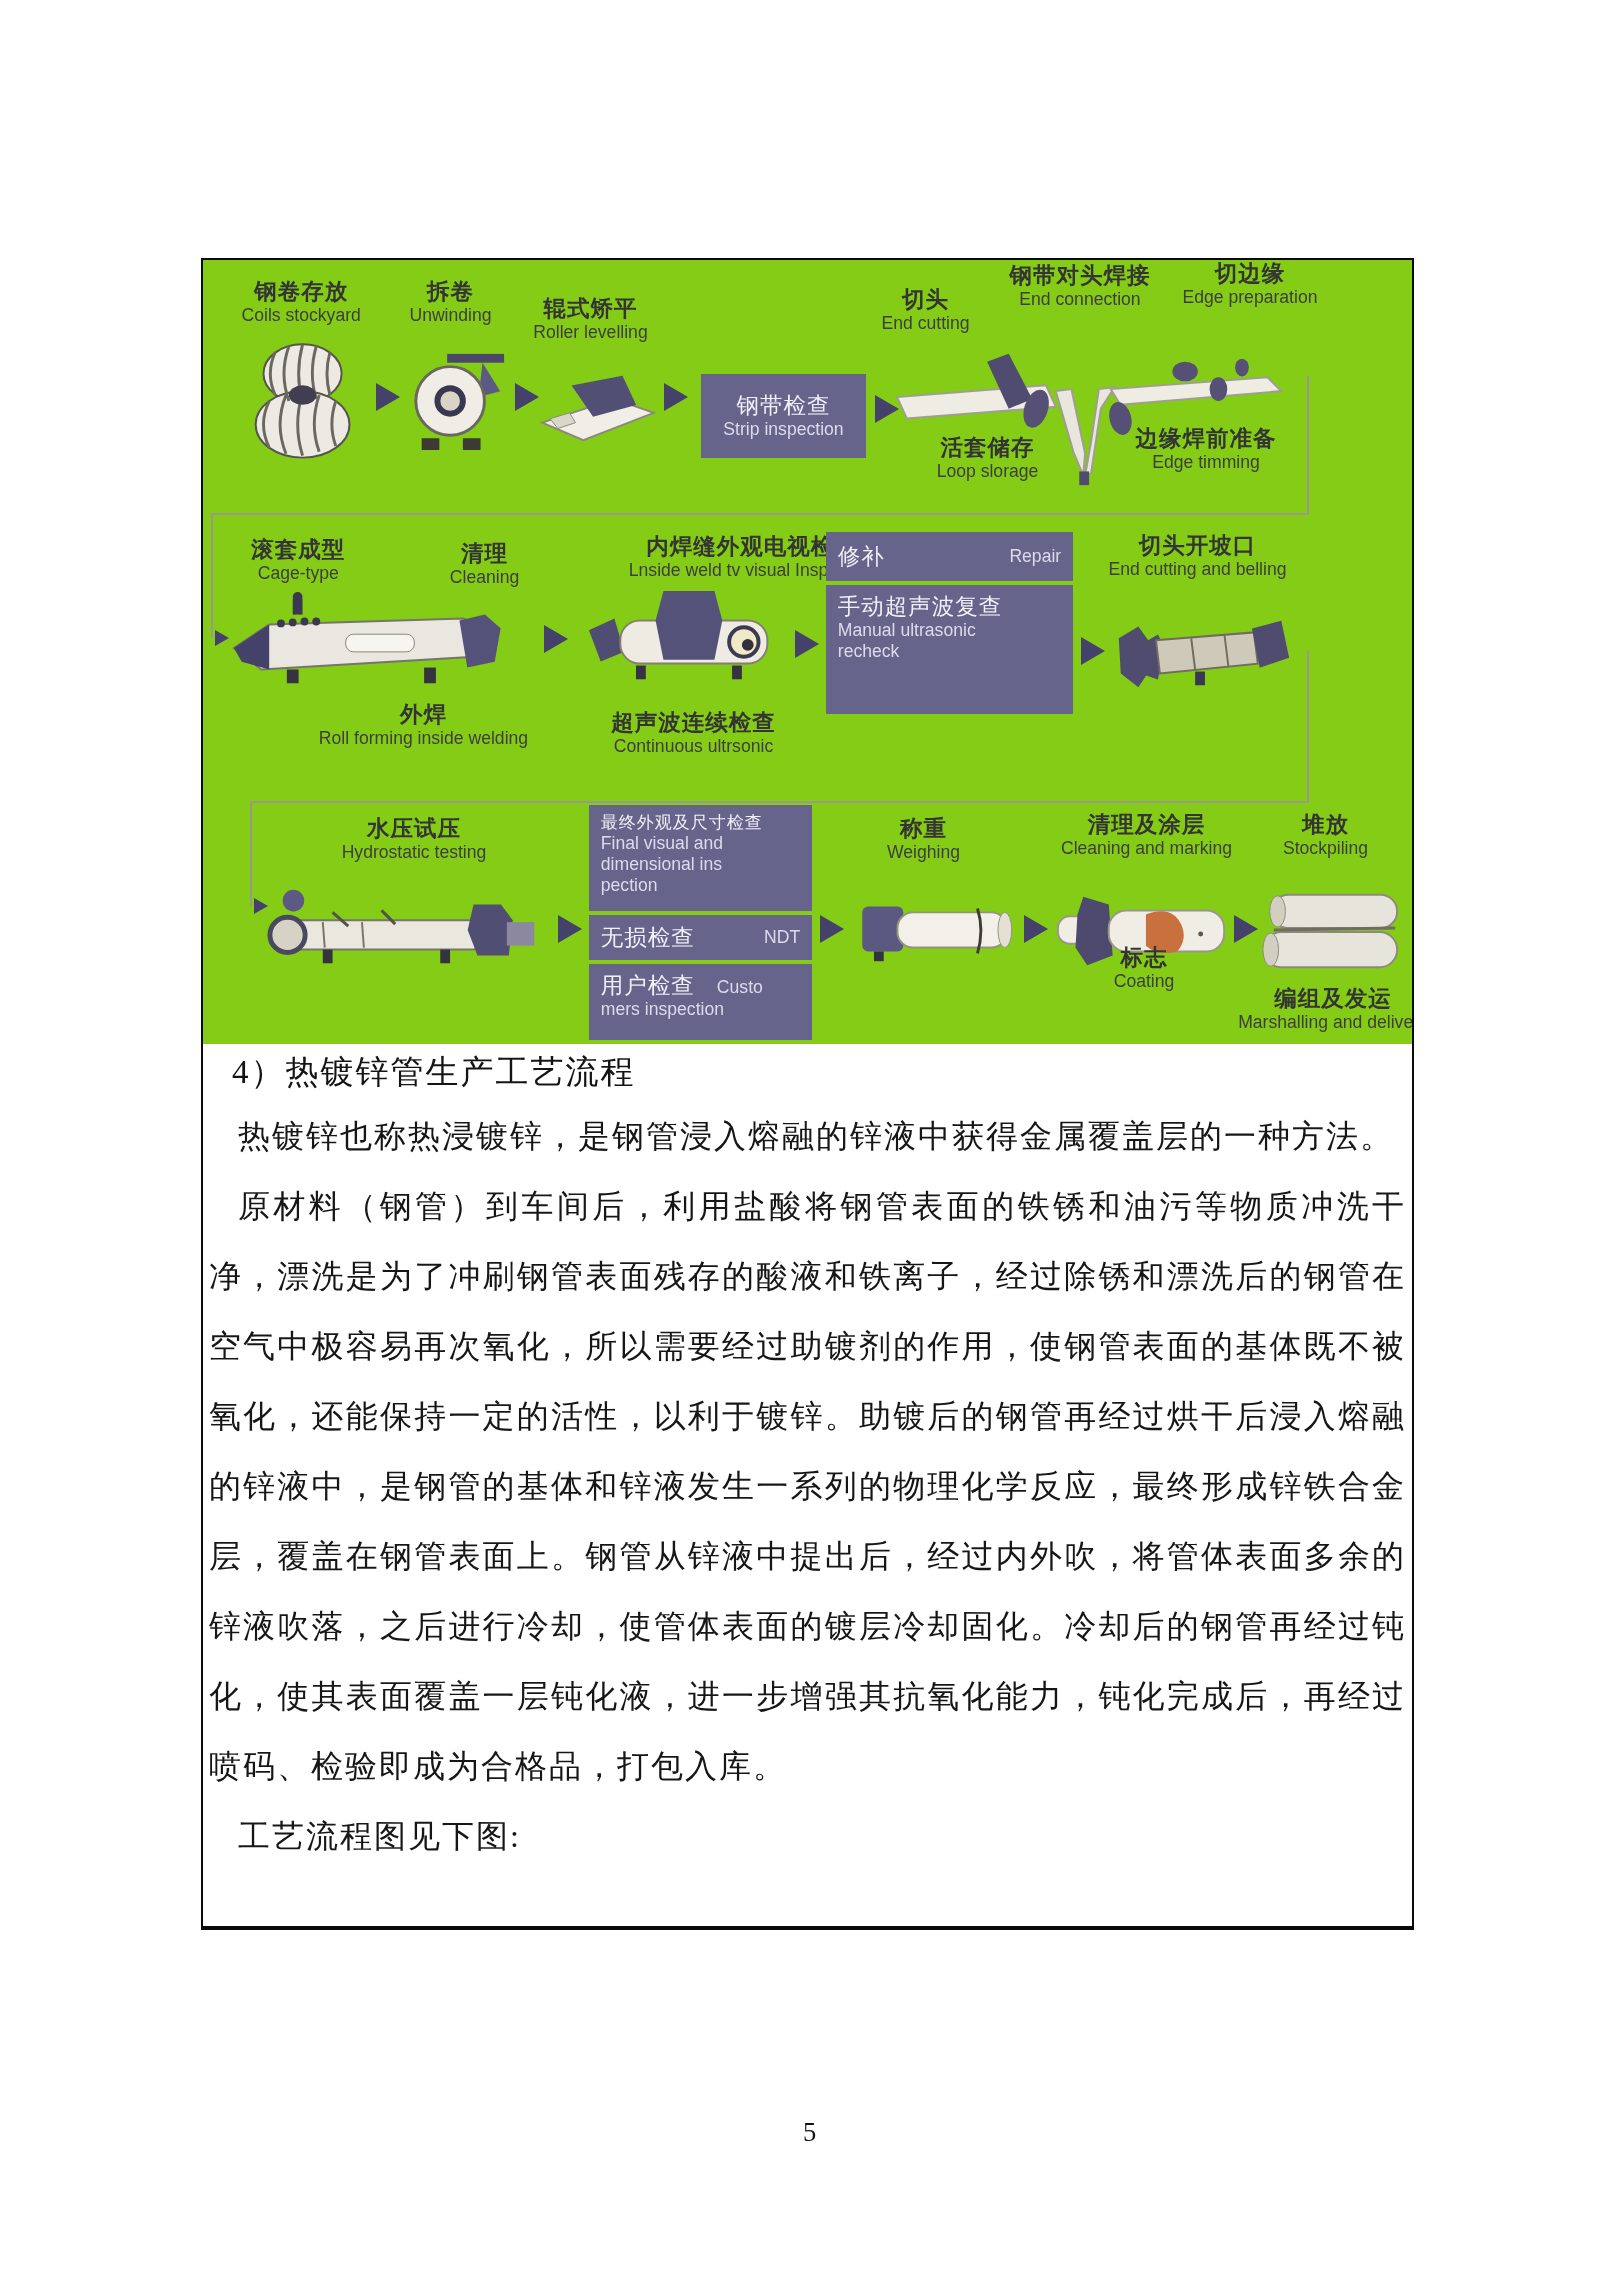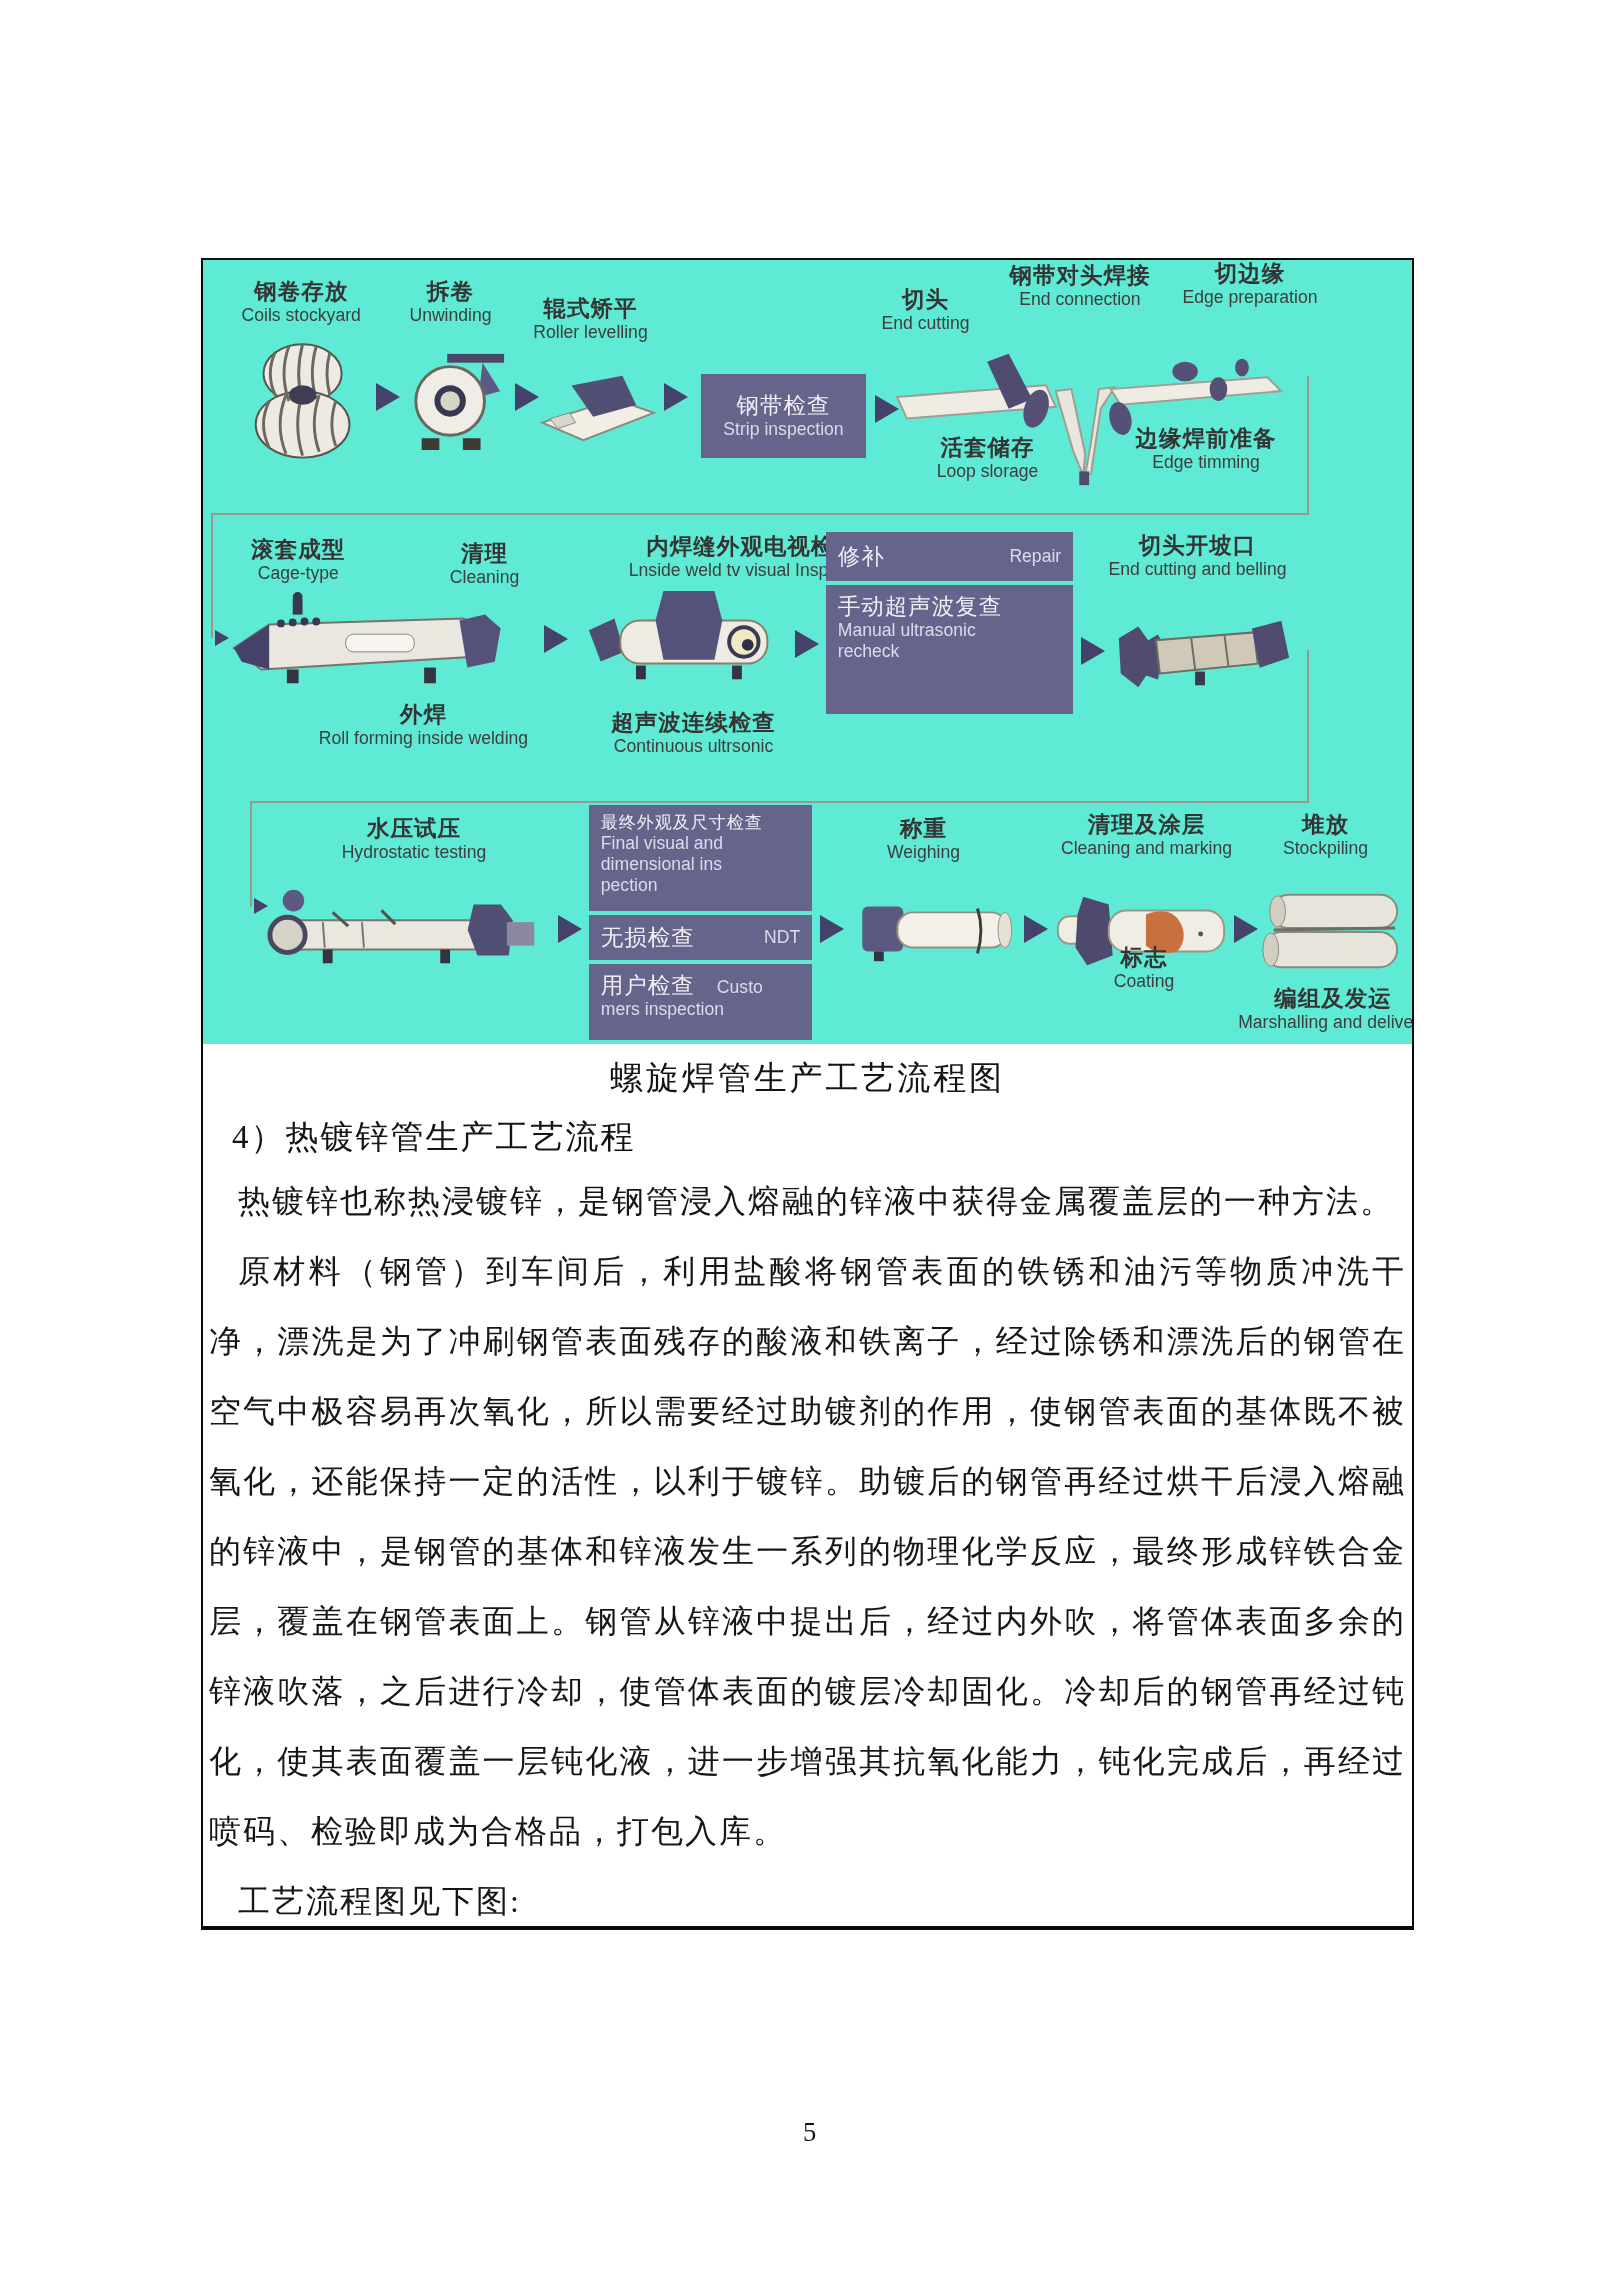--- a/index.html
+++ b/index.html
@@ -2,21 +2,21 @@
 <html><head>
 <meta charset="utf-8">
 <style>
   html,body{margin:0;padding:0;}
   body{width:1619px;height:2291px;background:#ffffff;position:relative;
        font-family:"Liberation Sans","DejaVu Sans",sans-serif;}
   .content-box{position:absolute;left:201px;top:258px;width:1213px;height:1672px;
        box-sizing:border-box;border:2.9px solid #0a0a0a;border-bottom-width:4.9px;
        background:#ffffff;overflow:hidden;}
   
-  .diagram{position:relative;width:100%;height:784px;background:#5eead4;}
+  .diagram{position:relative;width:100%;height:784px;background:#84cc16;}
   .lbl{position:absolute;text-align:center;line-height:1.2;}
   .zh{font-size:22.5px;font-weight:600;color:#343434;letter-spacing:1px;}
   .en{font-size:17.6px;color:#3e3e3e;}
   .pbox{position:absolute;background:#67648c;color:#edecf4;box-sizing:border-box;
         padding:7.8px 11.8px;line-height:1.2;}
   .pbox .zh{color:#f0eff6;font-weight:500;}
   .pbox .en{color:#dcdaeb;}
   .pstack{position:absolute;display:flex;flex-direction:column;gap:3.9px;}
   .pstack .pbox{position:static;justify-content:space-between;}
   .split{display:flex;justify-content:space-between;align-items:center;}
@@ -295,21 +295,20 @@
       <rect x="6" y="54" width="136" height="36" rx="18" fill="#e7e4db" stroke="#8d8a7d" stroke-width="2"></rect>
       <ellipse cx="13" cy="72" rx="8" ry="17" fill="#d2cfc0" stroke="#8d8a7d"></ellipse>
       <line x1="16" y1="52" x2="140" y2="50" stroke="#6f6c60" stroke-width="3"></line>
     </svg>
     <div class="lbl" style="left:1027px;top:725px;width:206px;">
       <div class="zh">编组及发运</div>
       <div class="en">Marshalling and delivery</div>
     </div>
   </div>
 
-  <div class="caption">螺旋焊管生产工艺流程图</div>
   <div class="heading">4）热镀锌管生产工艺流程</div>
   <p class="para">热镀锌也称热浸镀锌，是钢管浸入熔融的锌液中获得金属覆盖层的一种方法。</p>
   <p class="para">原材料（钢管）到车间后，利用盐酸将钢管表面的铁锈和油污等物质冲洗干净，漂洗是为了冲刷钢管表面残存的酸液和铁离子，经过除锈和漂洗后的钢管在空气中极容易再次氧化，所以需要经过助镀剂的作用，使钢管表面的基体既不被氧化，还能保持一定的活性，以利于镀锌。助镀后的钢管再经过烘干后浸入熔融的锌液中，是钢管的基体和锌液发生一系列的物理化学反应，最终形成锌铁合金层，覆盖在钢管表面上。钢管从锌液中提出后，经过内外吹，将管体表面多余的锌液吹落，之后进行冷却，使管体表面的镀层冷却固化。冷却后的钢管再经过钝化，使其表面覆盖一层钝化液，进一步增强其抗氧化能力，钝化完成后，再经过喷码、检验即成为合格品，打包入库。</p>
   <p class="para">工艺流程图见下图:</p>
 </div>
 
 <div class="page-number">5</div>
 
 
 </body></html>

